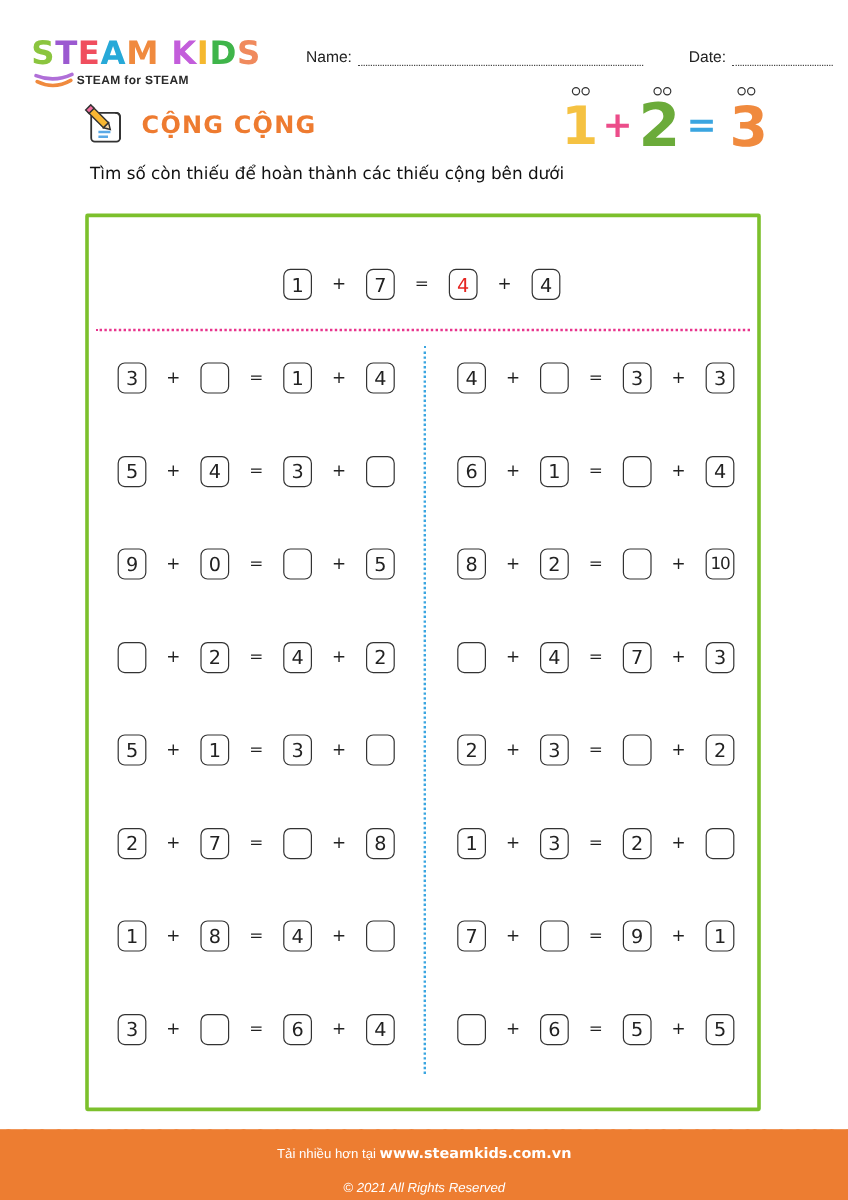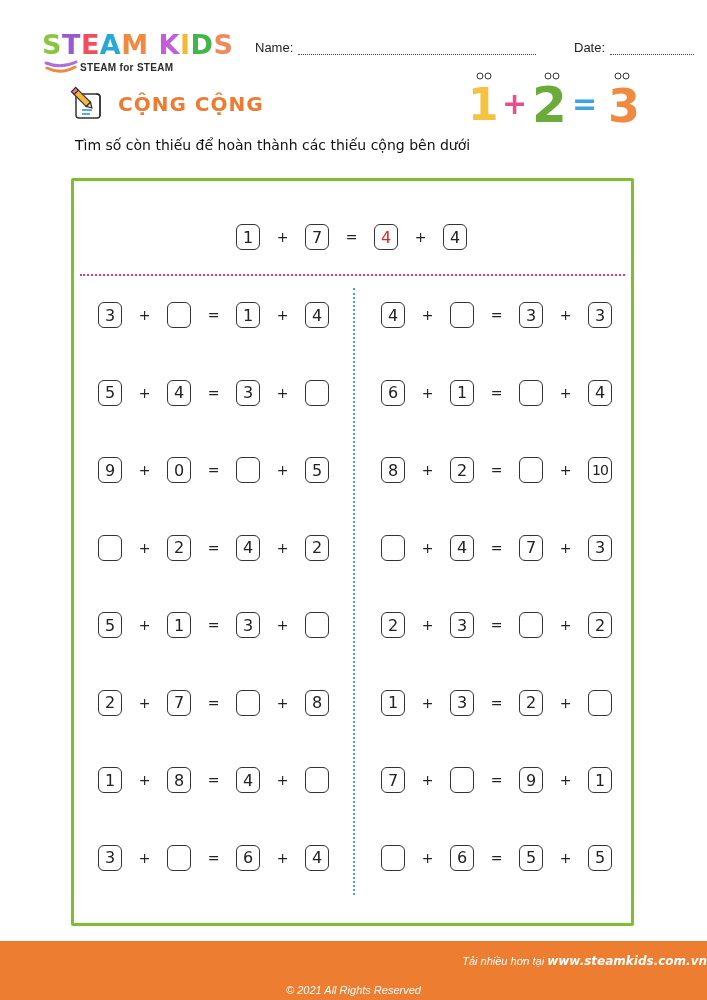--- a/index.html
+++ b/index.html
@@ -1,20 +1,20 @@
 <!DOCTYPE html>
 <html><head>
 <meta charset="utf-8">
 <style>
   * { box-sizing: border-box; margin: 0; padding: 0; }
   html, body { width: 707px; height: 1000px; background: #ffffff; overflow: hidden; }
   body { position: relative; font-family: "DejaVu Sans", sans-serif; color: #222; }
 
   
-  .logo { position: absolute; left: 40px; top: 30px; width: 200px; height: 45px; text-decoration: underline; }
+  .logo { position: absolute; left: 24px; top: 30px; width: 200px; height: 45px; text-decoration: underline; }
   .logo-main { position: absolute; left: 2px; top: 0; font-family: "DejaVu Sans", sans-serif; font-weight: 900; font-size: 27px; letter-spacing: 0.5px; line-height: 30px; }
   .logo-main span { display: inline-block; }
   .logo-sub { position: absolute; left: 40px; top: 32px; font-family: "Liberation Sans", sans-serif; font-weight: bold; font-size: 10px; color: #2a2a2a; letter-spacing: 0.3px; }
   .logo-smile { position: absolute; left: 4px; top: 30px; width: 34px; height: 14px; }
 
   .name-field { position: absolute; left: 255px; top: 40px; font-family: "Liberation Sans", sans-serif; font-size: 13px; color: #222; display: flex; align-items: flex-end; }
   .name-line { display: inline-block; width: 238px; border-bottom: 1px dotted #444; margin-left: 5px; height: 12px; }
   .date-field { position: absolute; left: 574px; top: 40px; font-family: "Liberation Sans", sans-serif; font-size: 13px; color: #222; display: flex; align-items: flex-end; }
   .date-line { display: inline-block; width: 84px; border-bottom: 1px dotted #444; margin-left: 5px; height: 12px; }
 
@@ -33,21 +33,21 @@
 
   .eq { position: absolute; height: 28px; display: flex; align-items: center; }
   .box { width: 24px; height: 26px; border: 1.5px solid #333; border-radius: 6px; display: flex; align-items: center; justify-content: center; font-family: "DejaVu Sans", sans-serif; font-size: 16px; color: #222; background: #fff; }
   .box.wide { font-size: 14px; letter-spacing: -1px; }
   .box.red { color: #e52521; }
   .op { width: 45px; text-align: center; font-family: "DejaVu Sans", sans-serif; font-size: 14px; color: #222; }
 
   
   .footer { position: absolute; left: 0; top: 941px; width: 707px; height: 59px; background: #ed7d31; }
   .scallop { position: absolute; left: 0; top: 937px; width: 707px; height: 10px; }
-  .footer-line1 { position: absolute; left: 0; right: 0; top: 954px; text-align: right; color: #fff; font-family: "Liberation Sans", sans-serif; font-size: 11px; font-style: italic; }
+  .footer-line1 { position: absolute; left: 0; right: 0; top: 954px; text-align: center; color: #fff; font-family: "Liberation Sans", sans-serif; font-size: 11px; }
   .footer-line1 b { font-family: "DejaVu Sans", sans-serif; font-size: 12px; font-weight: bold; }
   .footer-line2 { position: absolute; left: 0; right: 0; top: 984px; text-align: center; color: #fff; font-family: "Liberation Sans", sans-serif; font-style: italic; font-size: 11px; }
 </style>
 </head>
 <body>
 
 <div class="logo">
   <div class="logo-main" id="logo-main"><span style="color: rgb(139, 197, 63);">S</span><span style="color: rgb(155, 89, 208);">T</span><span style="color: rgb(240, 78, 94);">E</span><span style="color: rgb(39, 169, 216);">A</span><span style="color: rgb(240, 138, 62);">M</span><span style="color: rgb(255, 255, 255); width: 10px;"> </span><span style="color: rgb(195, 93, 219);">K</span><span style="color: rgb(245, 184, 46);">I</span><span style="color: rgb(63, 181, 74);">D</span><span style="color: rgb(240, 138, 93);">S</span></div>
   <svg class="logo-smile" viewBox="0 0 34 14">
     <path d="M2 3 Q17 9 32 2" stroke="#b06fd8" stroke-width="3" fill="none" stroke-linecap="round"></path>

